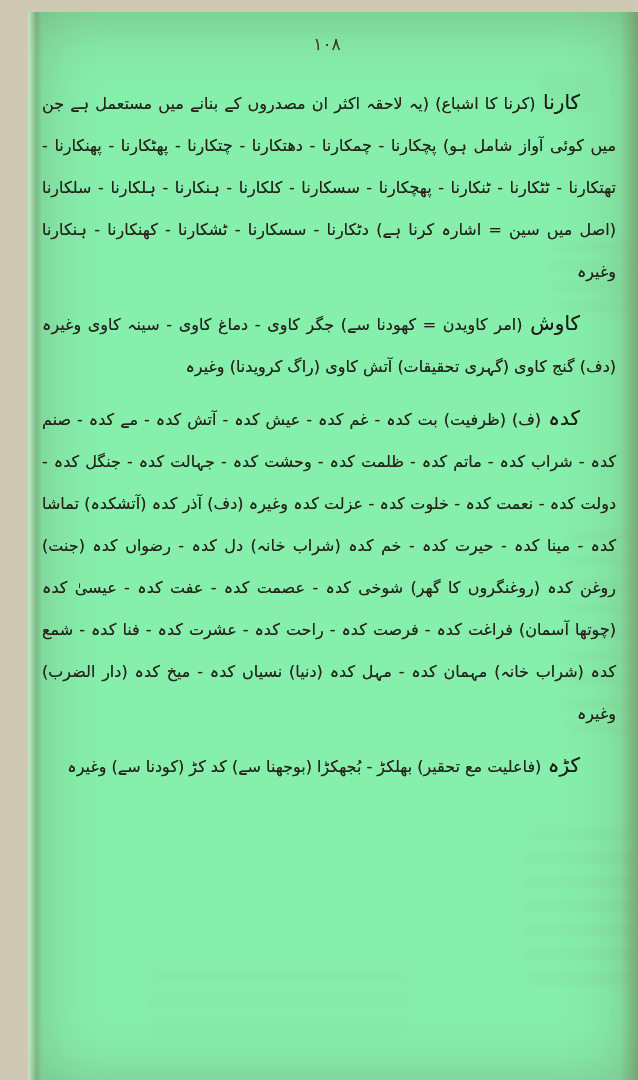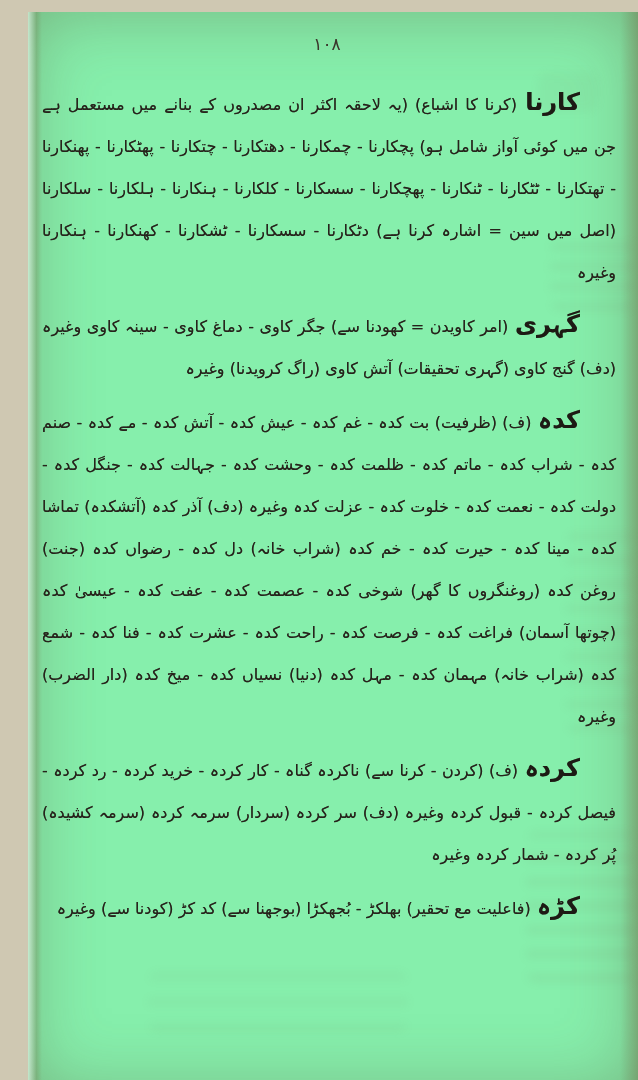--- a/index.html
+++ b/index.html
@@ -54,22 +54,22 @@
   p.entry {
     margin: 0 0 11px 0;
     font-size: 20px;
     line-height: 40px;
     text-align: justify;
     text-indent: 36px; 
     color: #26221b;
     text-shadow: 0 0 0.4px rgba(38,34,27,0.6);
   }
   .headword {
-    font-size: 24px;
-    font-weight: 700;
+    font-size: 20px;
+    font-weight: 400;
     color: #1d1a14;
   }
   .entry-text { font-size: 16px; }
 
   
   .ghost {
     position: absolute;
     pointer-events: none;
     filter: blur(5px);
     opacity: 0.22;
@@ -96,18 +96,17 @@
   <div class="ghost ghost-1"></div>
   <div class="ghost ghost-2"></div>
   <div class="ghost ghost-3"></div>
   <div class="ghost ghost-4"></div>
   <div class="ghost ghost-5"></div>
 
   <div class="page-number">۱۰۸</div>
 
   <div class="text-block" id="text-block">
       <p class="entry"><span class="headword">کارنا</span> <span class="entry-text">(کرنا کا اشباع) (یہ لاحقہ اکثر ان مصدروں کے بنانے میں مستعمل ہے جن میں کوئی آواز شامل ہو) پچکارنا - چمکارنا - دھتکارنا - چتکارنا - پھٹکارنا - پھنکارنا - تھتکارنا - ٹٹکارنا - ٹنکارنا - پھچکارنا - سسکارنا - کلکارنا - ہنکارنا - ہلکارنا - سلکارنا (اصل میں سین = اشارہ کرنا ہے) دٹکارنا - سسکارنا - ٹشکارنا - کھنکارنا - ہنکارنا وغیرہ</span></p>
-      <p class="entry"><span class="headword">گہری</span> <span class="entry-text">(امر کاویدن = کھودنا سے) جگر کاوی - دماغ کاوی - سینہ کاوی وغیرہ (دف) گنج کاوی (گہری تحقیقات) آتش کاوی (راگ کرویدنا) وغیرہ</span></p>
+      <p class="entry"><span class="headword">کاوش</span> <span class="entry-text">(امر کاویدن = کھودنا سے) جگر کاوی - دماغ کاوی - سینہ کاوی وغیرہ (دف) گنج کاوی (گہری تحقیقات) آتش کاوی (راگ کرویدنا) وغیرہ</span></p>
       <p class="entry"><span class="headword">کدہ</span> <span class="entry-text">(ف) (ظرفیت) بت کدہ - غم کدہ - عیش کدہ - آتش کدہ - مے کدہ - صنم کدہ - شراب کدہ - ماتم کدہ - ظلمت کدہ - وحشت کدہ - جہالت کدہ - جنگل کدہ - دولت کدہ - نعمت کدہ - خلوت کدہ - عزلت کدہ وغیرہ (دف) آذر کدہ (آتشکدہ) تماشا کدہ - مینا کدہ - حیرت کدہ - خم کدہ (شراب خانہ) دل کدہ - رضواں کدہ (جنت) روغن کدہ (روغنگروں کا گھر) شوخی کدہ - عصمت کدہ - عفت کدہ - عیسیٰ کدہ (چوتھا آسمان) فراغت کدہ - فرصت کدہ - راحت کدہ - عشرت کدہ - فنا کدہ - شمع کدہ (شراب خانہ) مہمان کدہ - مہل کدہ (دنیا) نسیاں کدہ - میخ کدہ (دار الضرب) وغیرہ</span></p>
-      <p class="entry"><span class="headword">کردہ</span> <span class="entry-text">(ف) (کردن - کرنا سے) ناکردہ گناہ - کار کردہ - خرید کردہ - رد کردہ - فیصل کردہ - قبول کردہ وغیرہ (دف) سر کردہ (سردار) سرمہ کردہ (سرمہ کشیدہ) پُر کردہ - شمار کردہ وغیرہ</span></p>
       <p class="entry"><span class="headword">کڑہ</span> <span class="entry-text">(فاعلیت مع تحقیر) بھلکڑ - بُجھکڑا (بوجھنا سے) کد کڑ (کودنا سے) وغیرہ</span></p>
     </div>
 </div>
 
 </body></html>

